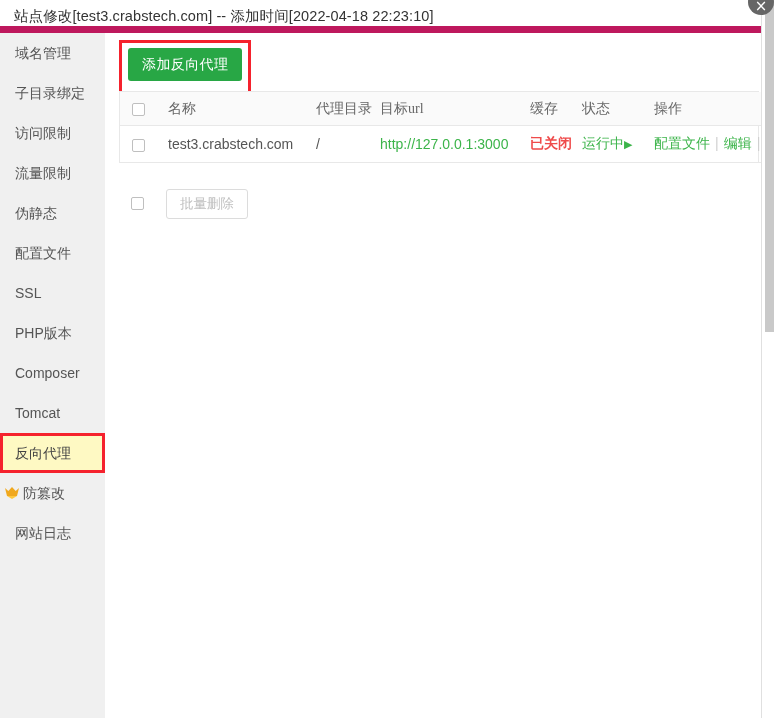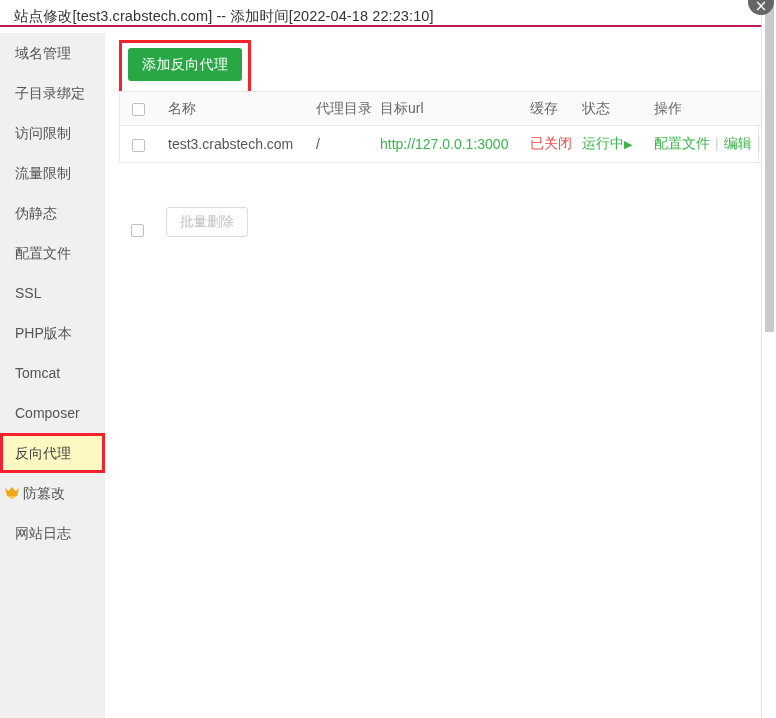--- a/index.html
+++ b/index.html
@@ -25,23 +25,23 @@
     background: #ffffff;
     box-sizing: border-box;
   }
 
   
   .titlebar {
     position: absolute;
     left: 0;
     top: 0;
     width: 762px;
-    height: 27px;
-    background: #ffffff;
-    border-bottom: 2px solid #be185d;
+    height: 33px;
+    background: #ffffff;
+    border-bottom: 7px solid #be185d;
     box-sizing: border-box;
   }
   .titlebar-text {
     position: absolute;
     left: 14px;
     top: 7px;
     font-size: 14.5px;
     color: #333333;
     white-space: nowrap;
     letter-spacing: 0.1px;
@@ -175,36 +175,37 @@
   table.prox th {
     background: #fafafa;
     font-weight: normal;
     color: #666666;
     text-align: left;
     height: 33px;
     padding: 0 0 0 0;
     border-bottom: 1px solid #e8e8e8;
     font-size: 14px;
     vertical-align: middle;
+    font-family: Liberation Serif, serif;
   }
   table.prox td {
     height: 36px;
     padding: 0;
     border-bottom: 1px solid #e8e8e8;
     color: #555555;
     vertical-align: middle;
     white-space: nowrap;
     overflow: hidden;
     margin-left: 20px;
   }
   .c-check  { width: 36px; padding-left: 12px !important; }
   .c-name   { width: 148px; }
   .c-dir    { width: 64px; }
   .c-url    { width: 150px; }
-  .c-cache  { width: 52px; }
+  .c-cache  { width: 52px; font-weight: bold; }
   .c-status { width: 72px; }
   .c-ops    { width: 118px; text-align: right; padding-right: 12px !important; }
 
   th.c-check { padding-left: 12px !important; }
   th.c-ops   { text-align: right; padding-right: 12px !important; }
 
   .chk {
     display: inline-block;
     width: 13px;
     height: 13px;
@@ -238,23 +239,23 @@
   }
   .op-sep {
     color: #d0d0d0;
     margin: 0 5px;
   }
 
   
   .footer-row {
     position: absolute;
     left: 14px;
-    top: 174px;
+    top: 156px;
     display: flex;
-    align-items: flex-end;
+    align-items: center;
   }
   .footer-row .chk {
     margin-left: 12px;
   }
   .batch-del {
     margin-left: 22px;
     background: #ffffff;
     border: 1px solid #dcdcdc;
     border-radius: 3px;
     color: #bfbfbf;
@@ -321,24 +322,24 @@
       <div class="side-item">
         <span>配置文件</span>
       </div>
       <div class="side-item">
         <span>SSL</span>
       </div>
       <div class="side-item">
         <span>PHP版本</span>
       </div>
       <div class="side-item">
+        <span>Composer</span>
+      </div>
+      <div class="side-item">
         <span>Tomcat</span>
-      </div>
-      <div class="side-item">
-        <span>Composer</span>
       </div>
       <div class="side-item active highlight">
         <span>反向代理</span>
       </div>
       <div class="side-item vip">
         <span class="vip-icon">
           <svg width="14" height="13" viewBox="0 0 14 13" xmlns="http://www.w3.org/2000/svg">
             <polygon points="0,2 3.3,5 7,1 10.7,5 14,2 12,10 2,10" fill="#f0a81e"></polygon>
             <polygon points="2,10 12,10 7,13" fill="#ffc83d"></polygon>
           </svg>

